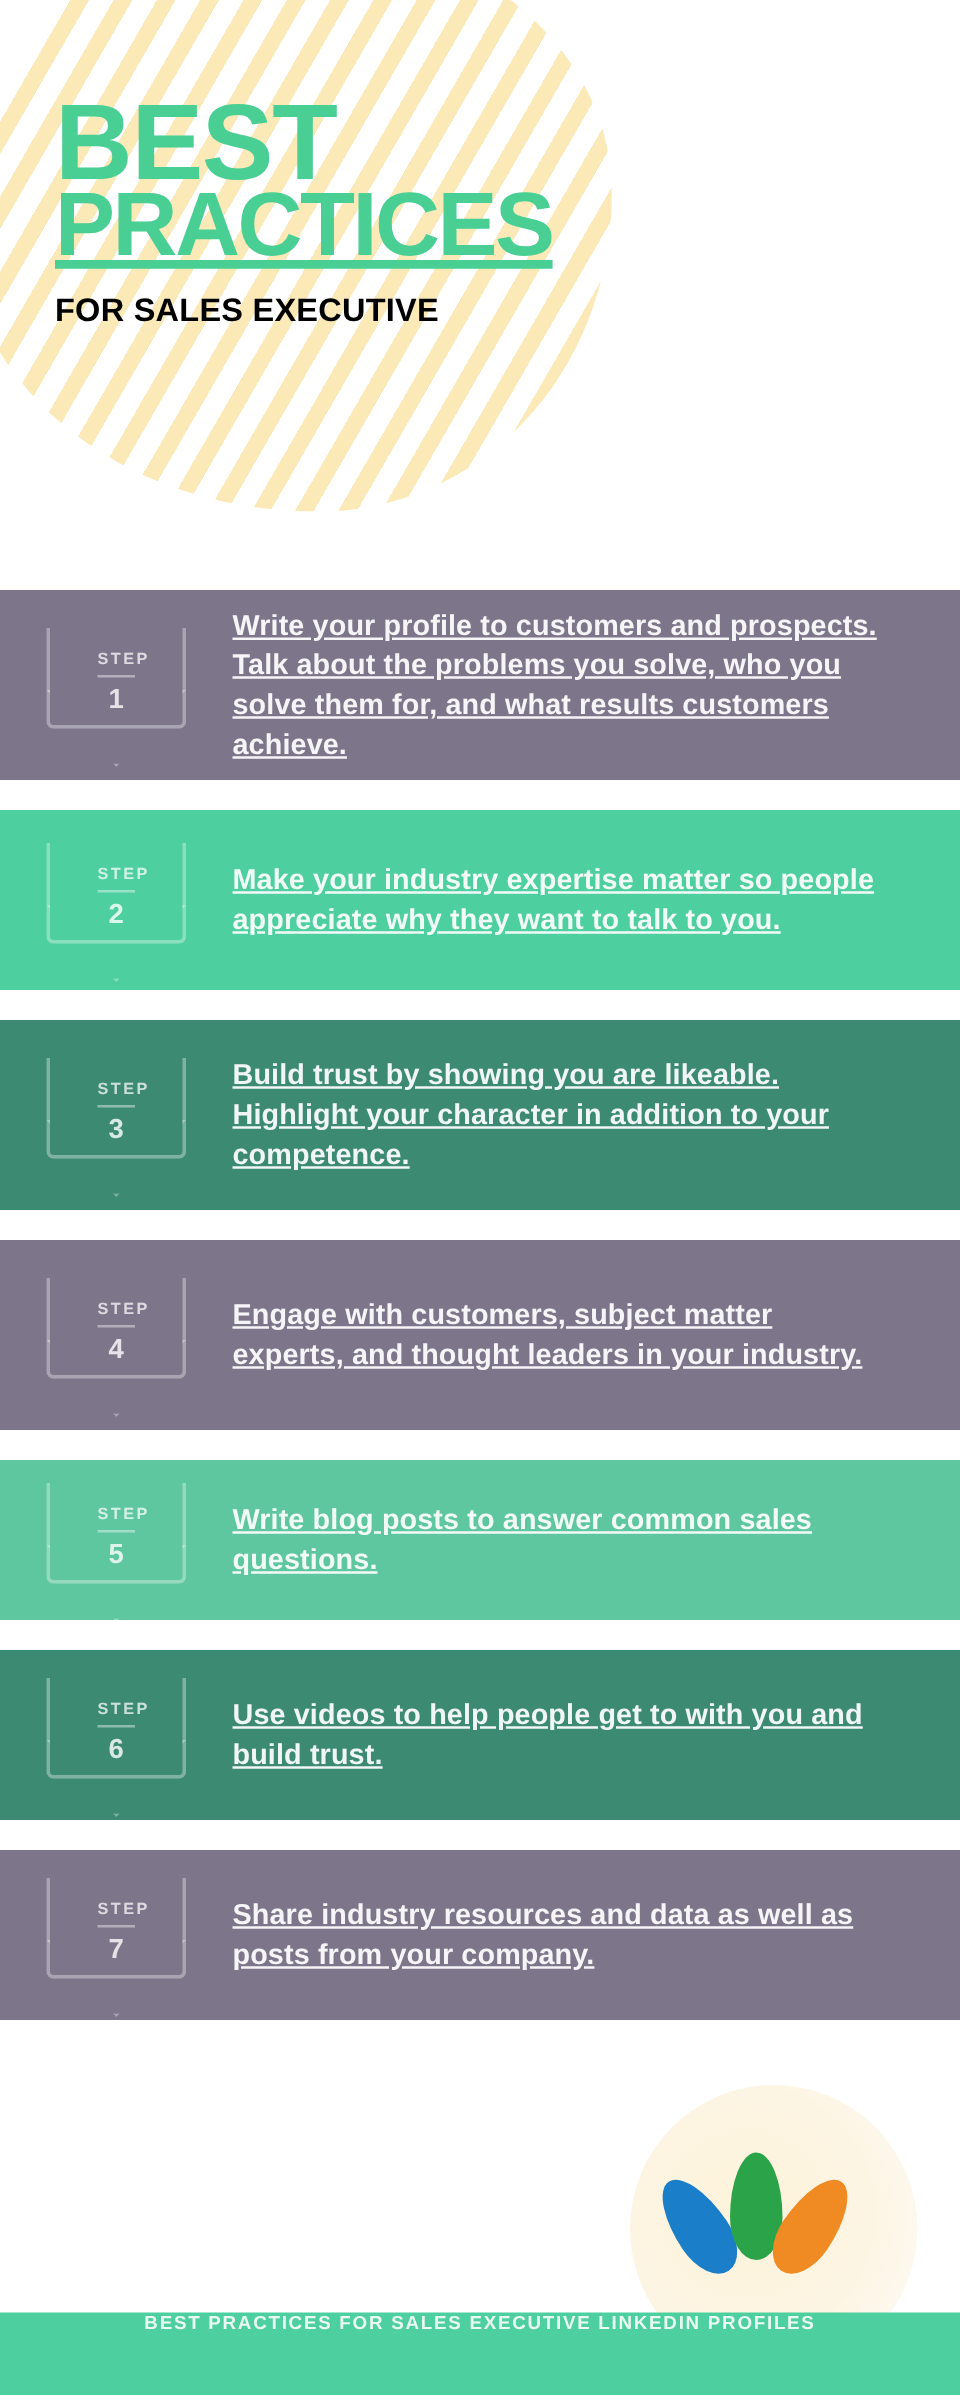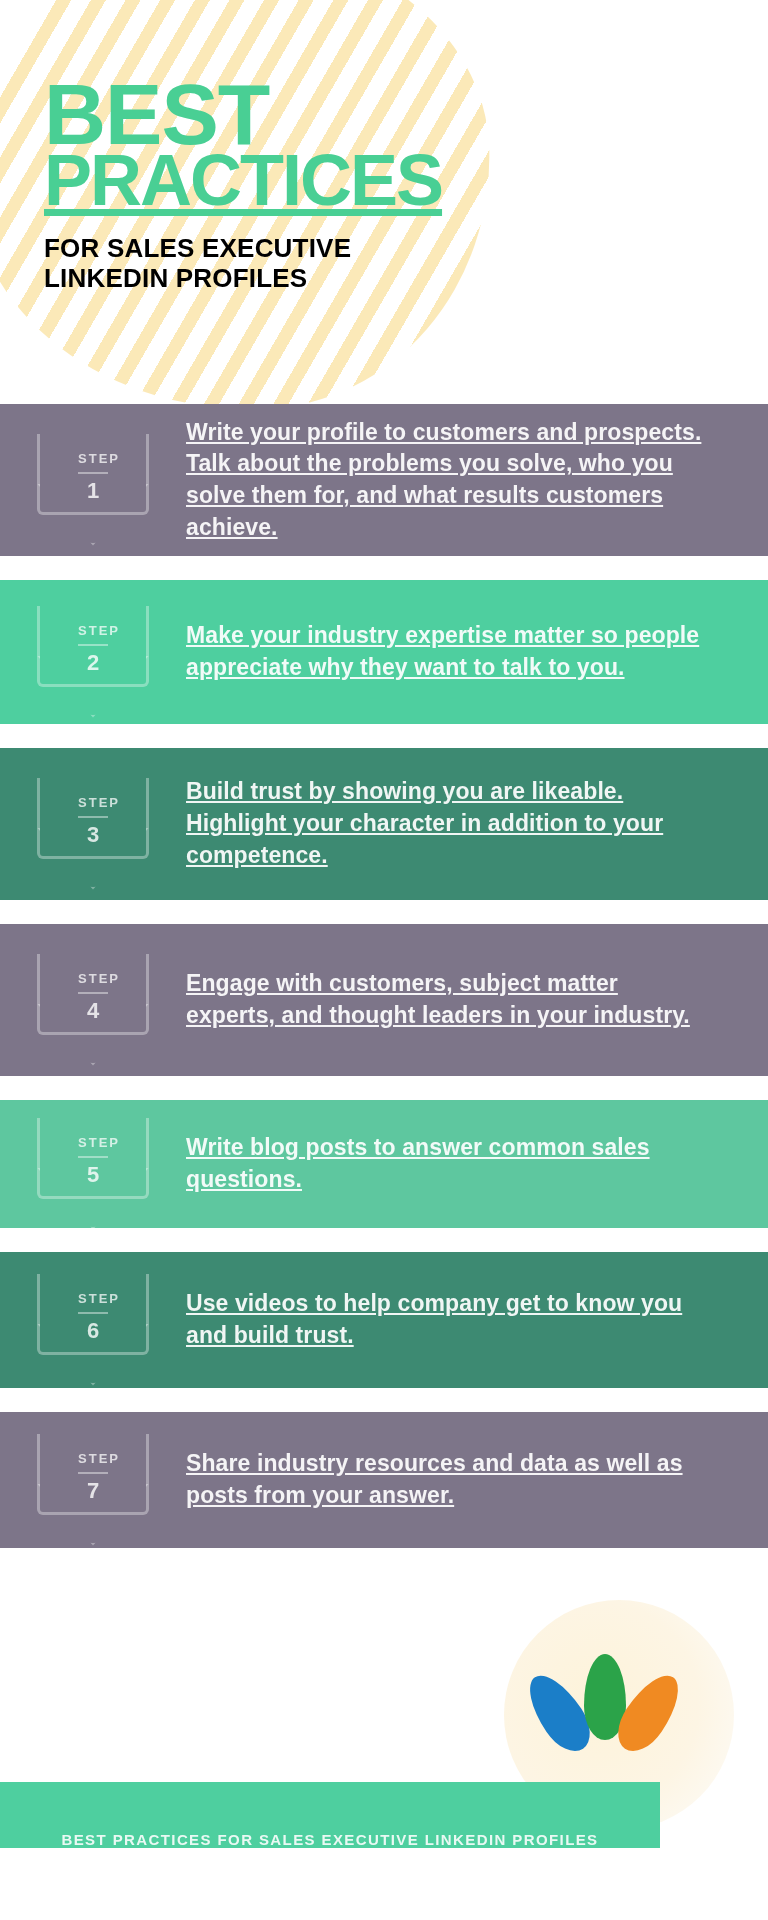--- a/index.html
+++ b/index.html
@@ -8,21 +8,21 @@
     font-family:"Liberation Sans", sans-serif;
     background:#ffffff;
     overflow:hidden;
     position:relative;
   }
 
   
   #header {
     position:relative;
     width:768px;
-    height:404px;
+    height:472px;
     background:#ffffff;
     overflow:hidden;
   }
   #stripe-blob {
     position:absolute;
     left:-30px;
     top:-60px;
     width:520px;
     height:470px;
     border-radius:48% 52% 45% 55% / 50% 46% 54% 50%;
@@ -168,46 +168,45 @@
     height:86px;
     border-radius:50% 50% 50% 50% / 60% 60% 40% 40%;
   }
   #petal-blue  { left:8px;  top:22px; background:#1b7ec8; transform:rotate(-34deg); }
   #petal-green { left:54px; top:6px;  background:#2ba349; transform:rotate(0deg); }
   #petal-orange{ left:98px; top:22px; background:#f08a22; transform:rotate(34deg); }
   #footer-bar {
     position:absolute;
     left:0;
     bottom:0;
-    width:660px;
+    width:768px;
     height:66px;
     background:#4ecf9f;
     display:flex;
-    align-items:flex-end;
+    align-items:flex-start;
     justify-content:center;
   }
   #footer-bar-text {
     font-size:15px;
     font-weight:bold;
     letter-spacing:1.4px;
     color:rgba(255,255,255,0.88);
     text-transform:uppercase;
   }
 </style>
 </head>
 <body>
 
 <div id="header">
   <div id="stripe-blob"></div>
   <div id="header-text">
     <div class="title-line" id="title-1">BEST</div>
     <div class="title-line" id="title-2">PRACTICES</div>
     <div id="subtitle-wrap">
       <div class="subtitle-line">FOR SALES EXECUTIVE</div>
-      <div class="subtitle-line">LINKEDIN PROFILES</div>
     </div>
   </div>
 </div>
 
 <div id="steps">
     <div class="step-row" style="background: rgb(125, 117, 137); min-height: 152px;">
       <div class="badge-col">
         <div class="shield">
           <div class="shield-label">STEP</div>
           <div class="shield-divider"></div>
@@ -257,31 +256,31 @@
       <div class="step-text">Write blog posts to answer common sales questions.</div>
     </div>
     <div class="step-row" style="background: rgb(61, 138, 114); min-height: 136px;">
       <div class="badge-col">
         <div class="shield">
           <div class="shield-label">STEP</div>
           <div class="shield-divider"></div>
           <div class="shield-num">6</div>
         </div>
       </div>
-      <div class="step-text">Use videos to help company get to know you and build trust.</div>
+      <div class="step-text">Use videos to help people get to with you and build trust.</div>
     </div>
     <div class="step-row" style="background: rgb(125, 117, 137); min-height: 136px;">
       <div class="badge-col">
         <div class="shield">
           <div class="shield-label">STEP</div>
           <div class="shield-divider"></div>
           <div class="shield-num">7</div>
         </div>
       </div>
-      <div class="step-text">Share industry resources and data as well as posts from your answer.</div>
+      <div class="step-text">Share industry resources and data as well as posts from your company.</div>
     </div>
   </div>
 
 <div id="footer">
   <div id="footer-blob"></div>
   <div id="logo">
     <div class="petal" id="petal-blue"></div>
     <div class="petal" id="petal-green"></div>
     <div class="petal" id="petal-orange"></div>
   </div>

